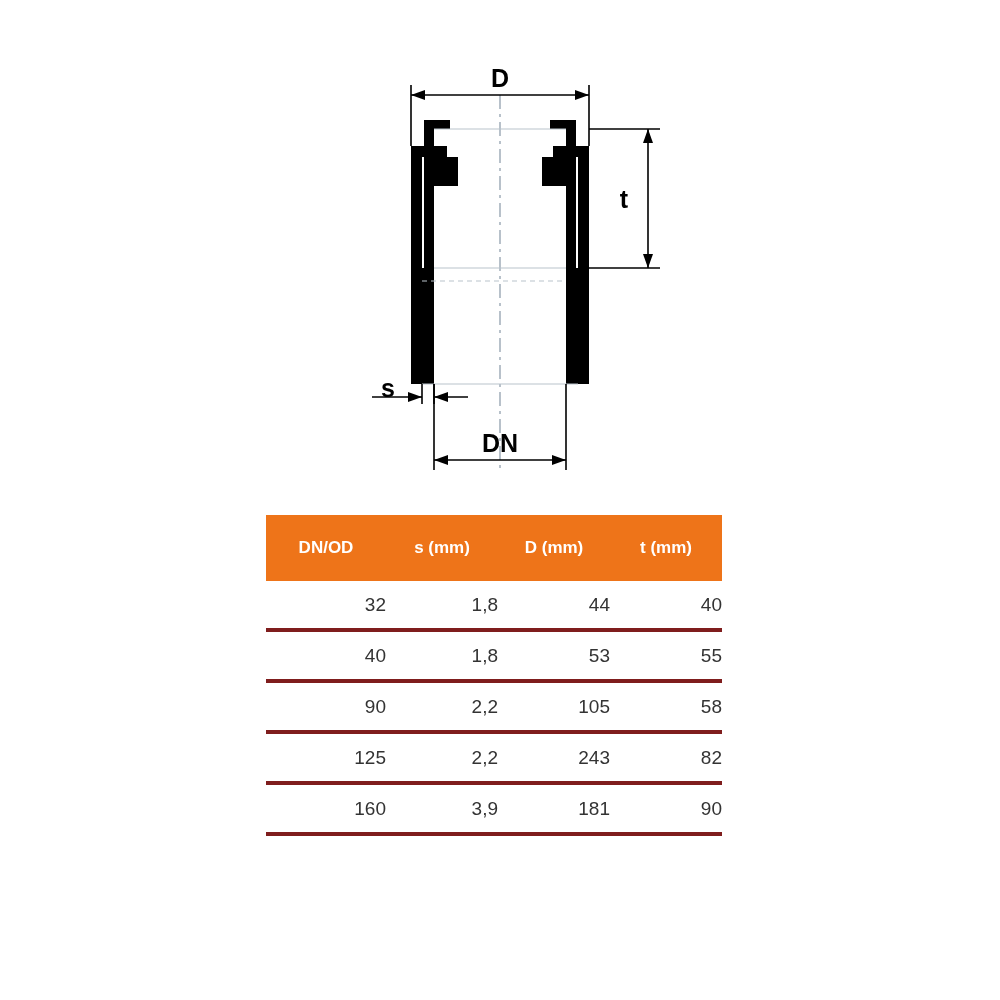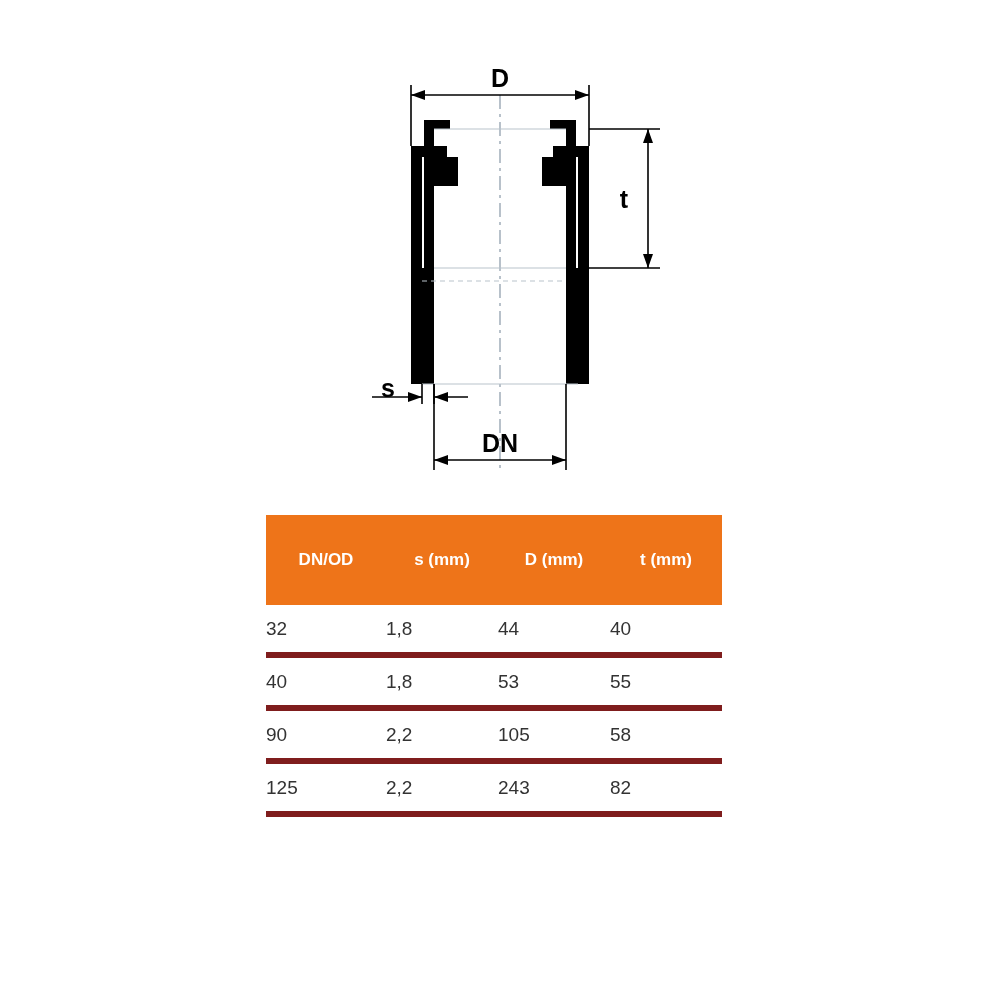--- a/index.html
+++ b/index.html
@@ -47,27 +47,27 @@
     font-size: 19px;
   }
   table#spec-table th {
     background: #ee7419;
     color: #ffffff;
     font-weight: 700;
     font-size: 17px;
     height: 58px;
     text-align: center;
     border: none;
-    padding: 16px;
+    padding: 4px;
   }
   table#spec-table td {
     height: 47px;
-    text-align: left;
+    text-align: right;
     color: #333333;
-    border-bottom: 6px solid #7f1d1d;
+    border-bottom: 4px solid #7f1d1d;
     padding: 0;
     font-size: 19px;
   }
   table#spec-table tr.row-first td {
     border-top: none;
   }
   table#spec-table col.c1 { width: 120px; }
   table#spec-table col.c2 { width: 112px; }
   table#spec-table col.c3 { width: 112px; }
   table#spec-table col.c4 { width: 112px; }
@@ -198,15 +198,21 @@
         <td>2,2</td>
         <td>105</td>
         <td>58</td>
       </tr>
       <tr>
         <td>125</td>
         <td>2,2</td>
         <td>243</td>
         <td>82</td>
       </tr>
+      <tr>
+        <td>160</td>
+        <td>3,9</td>
+        <td>181</td>
+        <td>90</td>
+      </tr>
     </tbody>
   </table>
 </div>
 
 </body></html>

